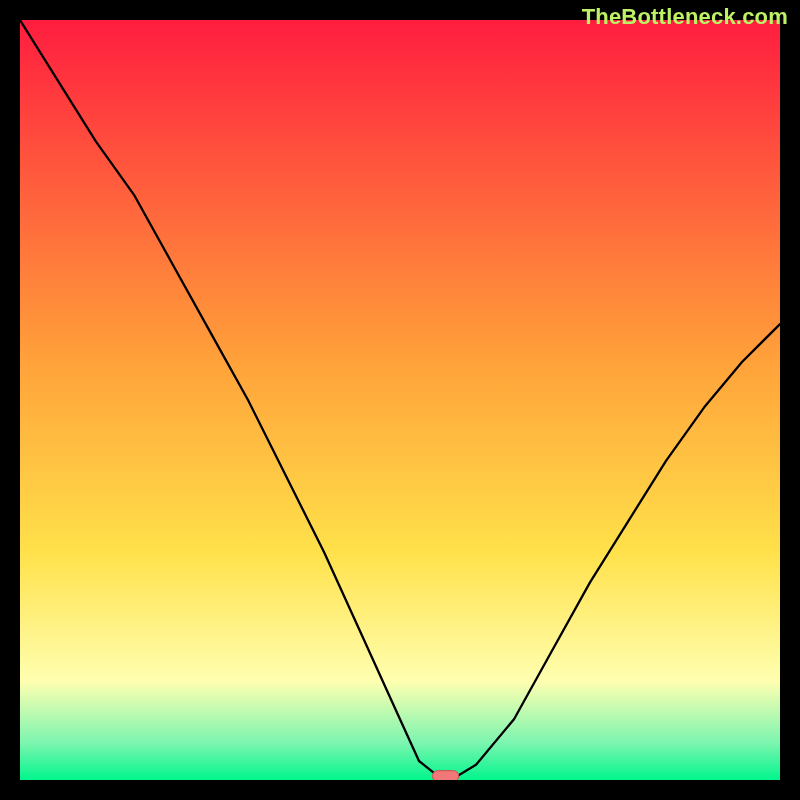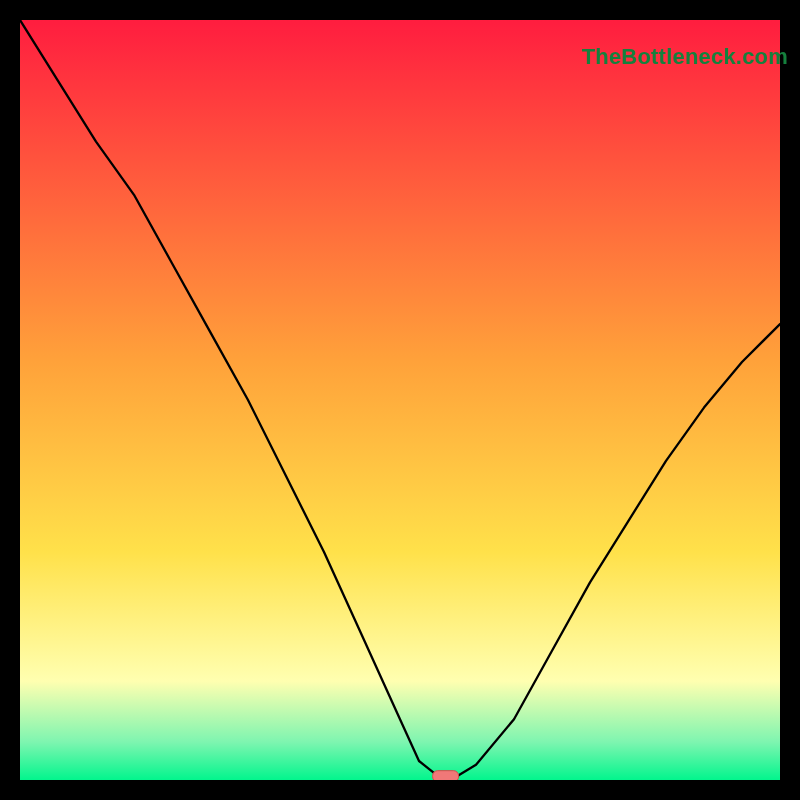--- a/index.html
+++ b/index.html
@@ -14,27 +14,26 @@
   .frame {
     position: relative;
     width: 800px;
     height: 800px;
     background: #000;
   }
   .watermark {
     position: absolute;
     top: 4px;
     right: 12px;
-    color: #15803d;
+    color: #bef264;
     font-size: 22px;
     font-weight: 600;
     letter-spacing: 0.2px;
     z-index: 4;
     user-select: none;
-    margin-top: 40px;
   }
   .plot-area {
     position: absolute;
     left: 20px;
     top: 20px;
     width: 760px;
     height: 760px;
     overflow: hidden;
   }
   .plot-area svg {

